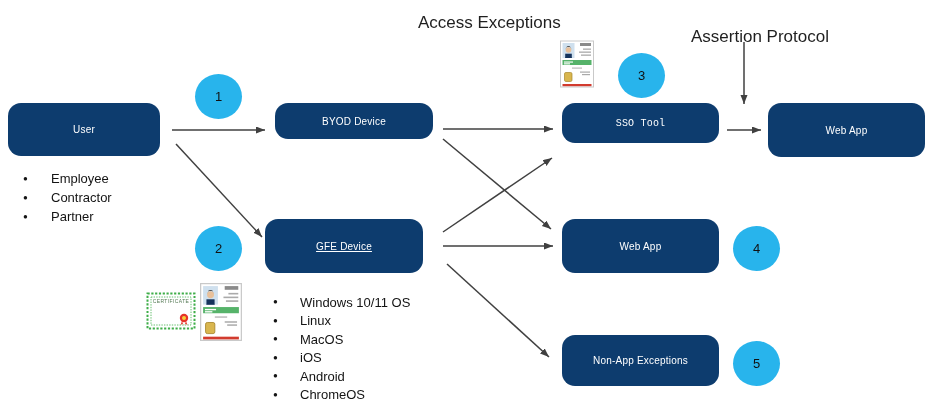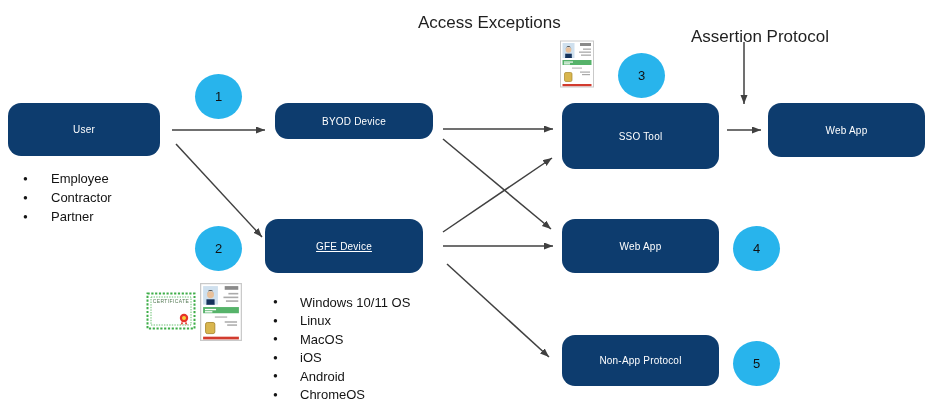--- a/index.html
+++ b/index.html
@@ -101,34 +101,34 @@
 
   <div class="flow-label" style="left:418px; top:13px;">Access Exceptions</div>
   <div class="flow-label" style="left:684px; top:27px;margin-left:7px;">Assertion Protocol</div>
 
   <div class="node" style="left:8px; top:103px; width:152px; height:53px;">
     <span>User</span>
   </div>
   <div class="node" style="left:275px; top:103px; width:158px; height:36px;">
     <span>BYOD Device</span>
   </div>
-  <div class="node" style="left:562px; top:103px; width:157px; height:66px;">
+  <div class="node" style="left:562px; top:103px; width:157px; height:40px;font-family:Liberation Mono, monospace;">
     <span>SSO Tool</span>
   </div>
   <div class="node" style="left:768px; top:103px; width:157px; height:54px;">
     <span>Web App</span>
   </div>
   <div class="node" style="left:265px; top:219px; width:158px; height:54px;text-decoration:underline;">
     <span>GFE Device</span>
   </div>
   <div class="node" style="left:562px; top:219px; width:157px; height:54px;">
     <span>Web App</span>
   </div>
   <div class="node" style="left:562px; top:335px; width:157px; height:51px;">
-    <span>Non-App Protocol</span>
+    <span>Non-App Exceptions</span>
   </div>
 
   <div class="step-badge" style="left:195px; top:74px;">
     <span>1</span>
   </div>
   <div class="step-badge" style="left:195px; top:226px;">
     <span>2</span>
   </div>
   <div class="step-badge" style="left:618px; top:53px;">
     <span>3</span>

